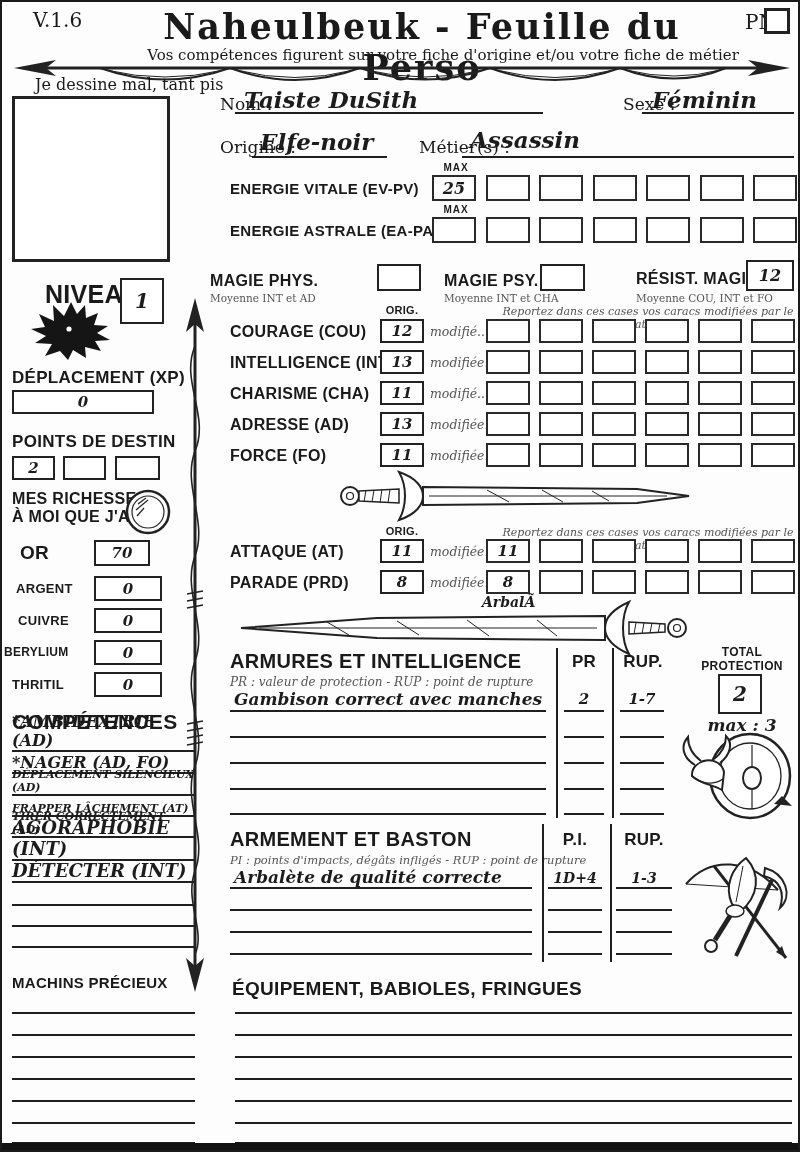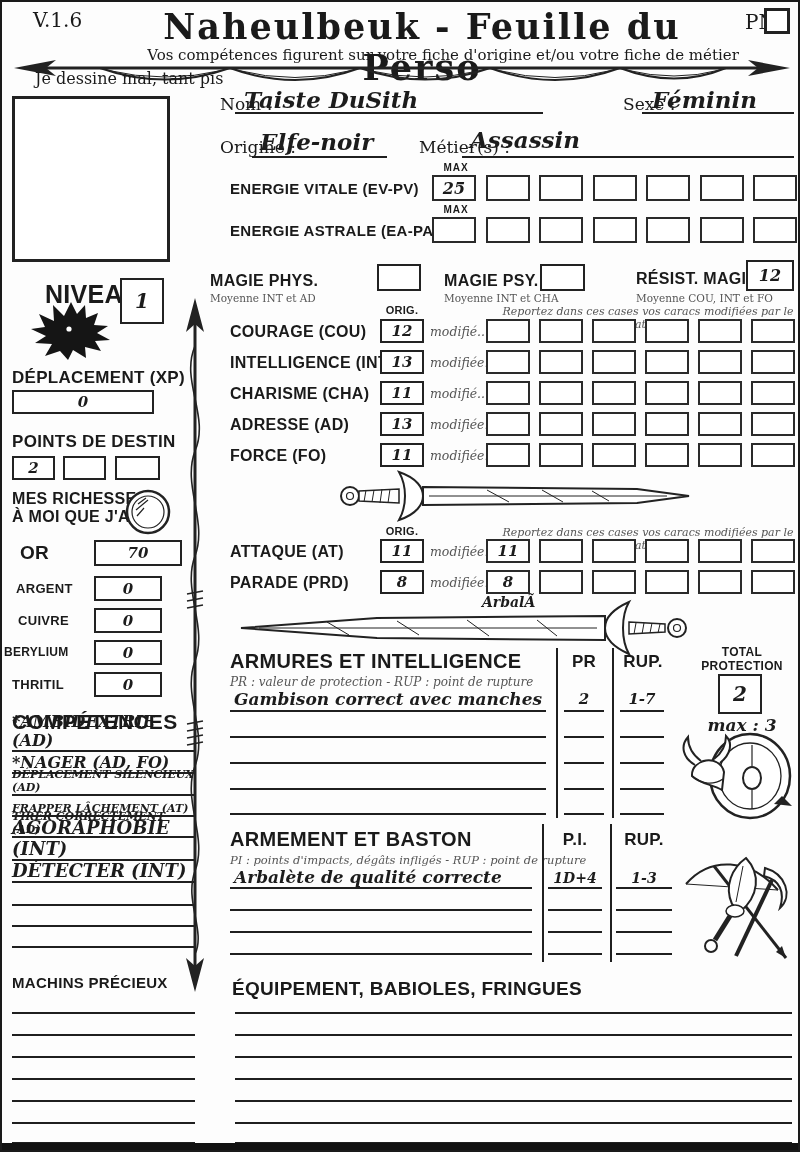--- a/index.html
+++ b/index.html
@@ -35,21 +35,21 @@
   <div class="abs" style="left:8px;top:55px;">
     <svg width="784" height="34" viewBox="0 0 784 34">
       <line x1="34" y1="11" x2="750" y2="11" stroke="#222" stroke-width="3"></line>
       <polygon points="4,11 46,3 36,11 46,19" fill="#222"></polygon>
       <polygon points="780,11 738,3 748,11 738,19" fill="#222"></polygon>
       <path d="M90,11 Q155,34 220,11 Q285,35 350,11 Q415,34 480,11 Q545,35 610,11 Q665,32 716,11" fill="none" stroke="#222" stroke-width="2"></path>
       <path d="M96,13 Q155,27 214,13 M226,13 Q285,28 344,13 M356,13 Q415,27 474,13 M486,13 Q545,28 604,13 M616,13 Q665,25 710,13" fill="none" stroke="#222" stroke-width="1"></path>
     </svg>
   </div>
 
-  <div class="abs callig" style="left:12px;top:67px;font-size:16px;text-align:center;">Je dessine mal, tant pis</div>
+  <div class="abs callig" style="left:12px;top:73px;font-size:16px;text-align:center;">Je dessine mal, tant pis</div>
   <div class="abs box" style="left:10px;top:94px;width:158px;height:166px;border-width:3px;"></div>
 
   <div class="abs callig" style="left:197px;top:92px;font-size:17px;">Nom :</div>
   <div class="abs hand" style="left:242px;top:84px;font-size:23px;">Taiste DuSith</div>
   <div class="abs hline" style="left:233px;top:86px;width:308px;height:24px;"></div>
   <div class="abs callig" style="left:600px;top:92px;font-size:17px;">Sexe :</div>
   <div class="abs hand" style="left:650px;top:84px;font-size:23px;">Féminin</div>
   <div class="abs hline" style="left:640px;top:86px;width:152px;height:24px;"></div>
 
   <div class="abs callig" style="left:197px;top:135px;font-size:17px;">Origine :</div>
@@ -328,21 +328,21 @@
   <div class="abs display" style="left:10px;top:506px;font-size:16px;">À MOI QUE J'AI</div>
   <div class="abs" style="left:122px;top:486px;">
     <svg width="48" height="48" viewBox="0 0 48 48">
       <circle cx="24" cy="24" r="21" fill="#fff" stroke="#222" stroke-width="2.5"></circle>
       <circle cx="24" cy="24" r="16" fill="none" stroke="#222" stroke-width="1.2"></circle>
       <path d="M14,16 L22,10 M12,22 L24,12 M13,28 L20,20" stroke="#222" stroke-width="1.2"></path>
     </svg>
   </div>
 
   <div class="abs display" style="left:18px;top:540px;font-size:19px;">OR</div>
-  <div class="abs box ctr hand" style="left:92px;top:538px;width:88px;height:26px;font-size:15px;">70</div>
+  <div class="abs box ctr hand" style="left:92px;top:538px;width:56px;height:26px;font-size:15px;">70</div>
   <div class="abs display" style="left:14px;top:579px;font-size:13px;">ARGENT</div>
   <div class="abs box ctr hand" style="left:92px;top:574px;width:68px;height:25px;font-size:15px;">0</div>
   <div class="abs display" style="left:16px;top:611px;font-size:13px;">CUIVRE</div>
   <div class="abs box ctr hand" style="left:92px;top:606px;width:68px;height:25px;font-size:15px;">0</div>
   <div class="abs display" style="left:2px;top:643px;font-size:12px;">BERYLIUM</div>
   <div class="abs box ctr hand" style="left:92px;top:638px;width:68px;height:25px;font-size:15px;">0</div>
   <div class="abs display" style="left:10px;top:675px;font-size:13px;">THRITIL</div>
   <div class="abs box ctr hand" style="left:92px;top:670px;width:68px;height:25px;font-size:15px;">0</div>
 
   <div class="abs display" style="left:10px;top:708px;font-size:21px;">COMPÉTENCES</div>

